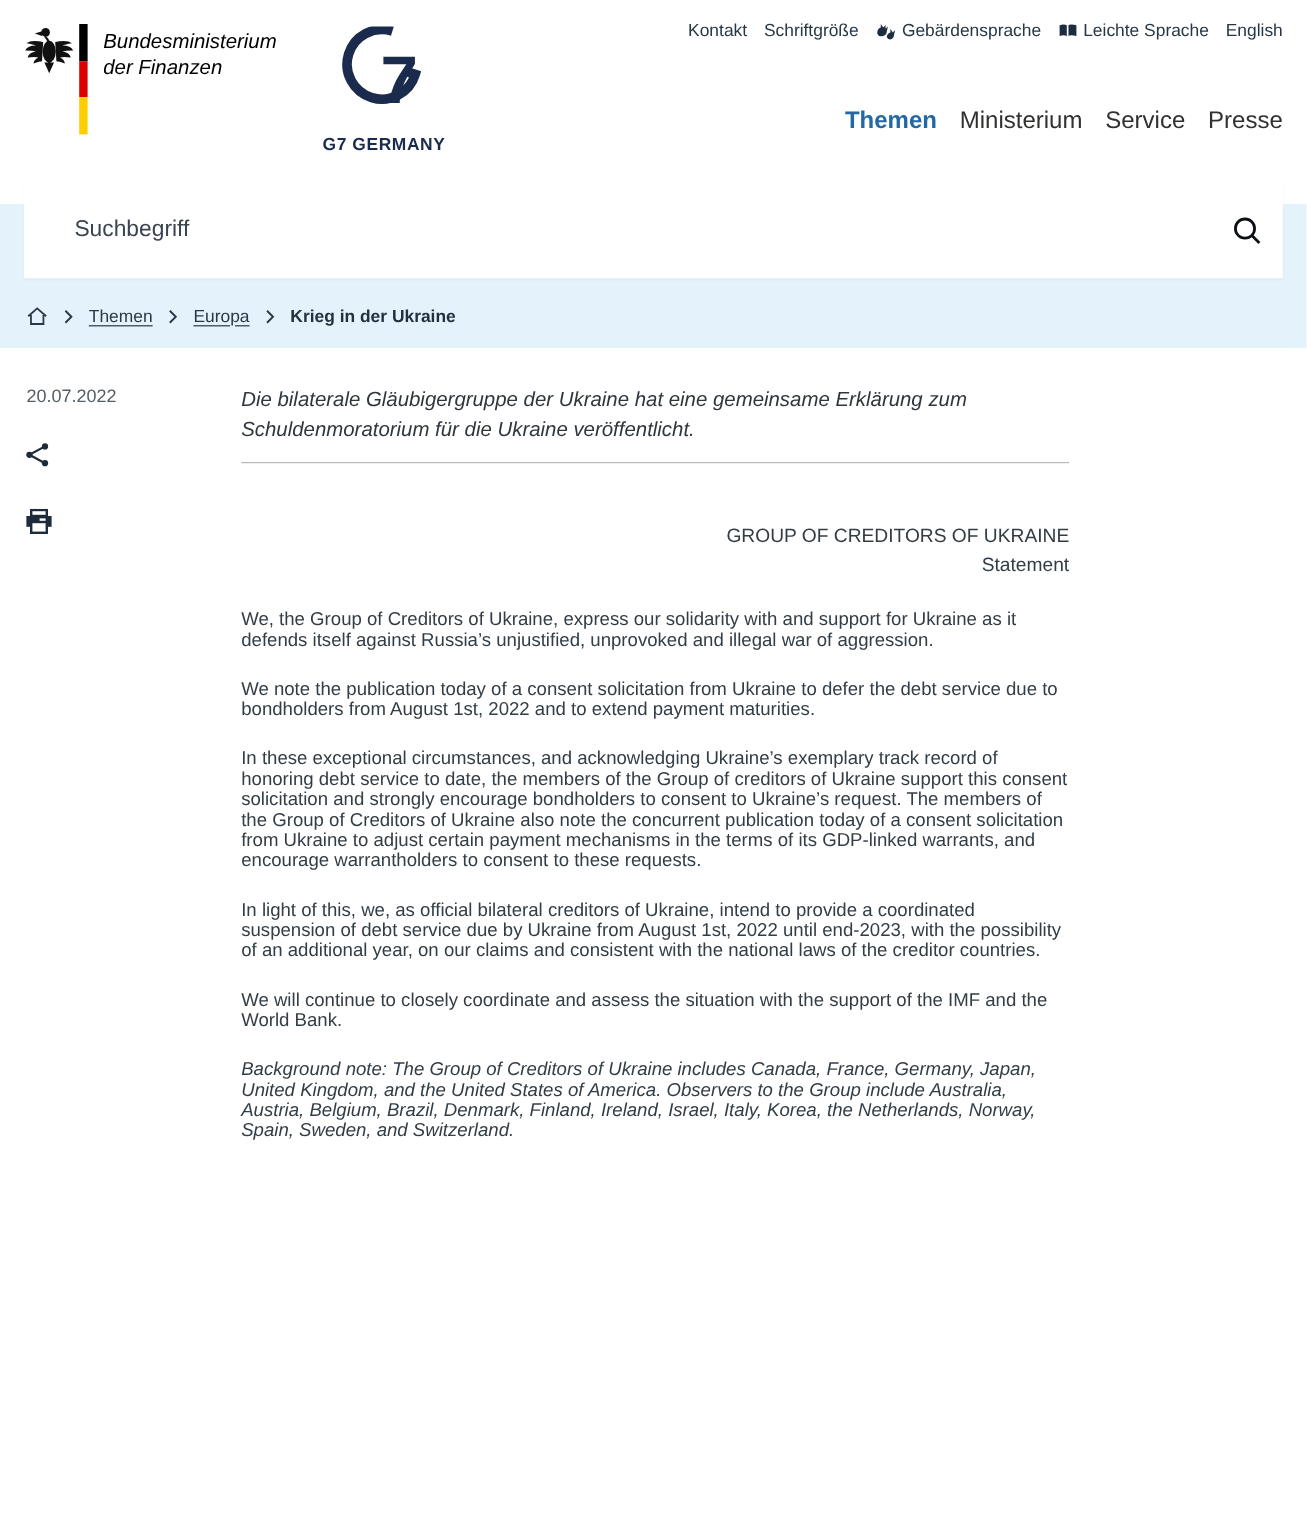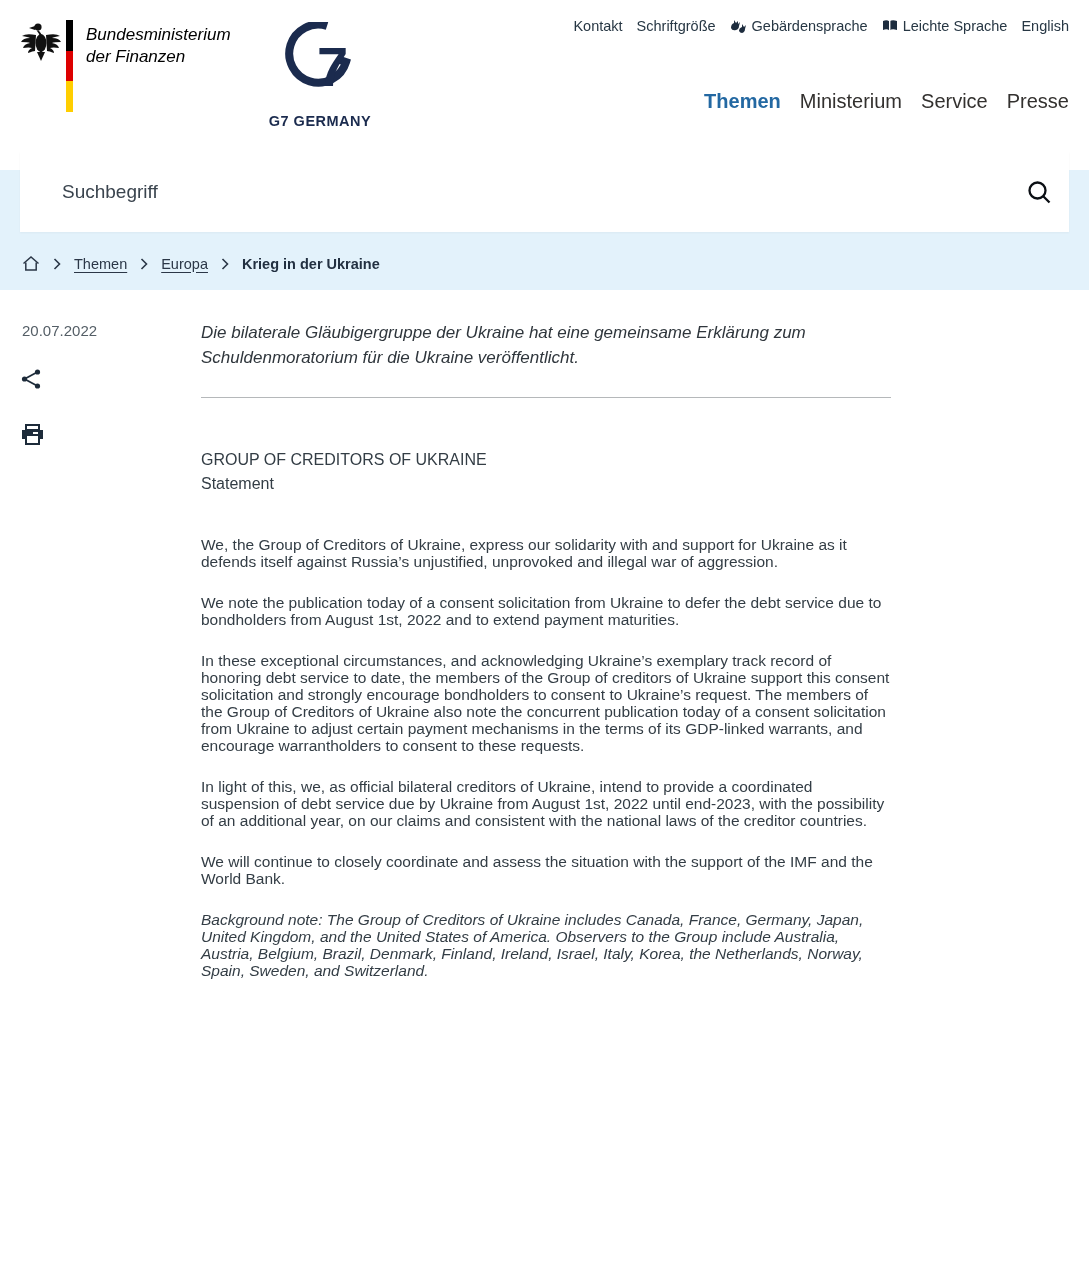--- a/index.html
+++ b/index.html
@@ -47,23 +47,23 @@
 
   
   .meta-date { position:absolute; top:322px; left:22px; font-size:15px; color:#545e66; }
   .icon-btn { position:absolute; left:20px; width:30px; height:30px; border:none; background:transparent;
               cursor:pointer; display:flex; align-items:center; justify-content:flex-start; padding:0; }
   .share-btn { top:364px; }
   .print-btn { top:420px; }
 
   .article { position:absolute; top:320px; left:201px; width:690px; }
   .article h1 { font-size:27px; font-weight:400; color:#33709f; letter-spacing:-0.2px; margin:0 0 25px; }
-  .article .subtitle { font-style:italic; font-size:17px; line-height:25px; color:#2f363c; max-width:625px; margin:0 0 27px; }
+  .article .subtitle { font-style:italic; font-size:17px; line-height:25px; color:#2f363c; max-width:625px; margin:0 0 15px; }
   .article hr { border:none; border-top:1px solid #b5b8ba; margin:0 0 50px; }
-  .stmt-head { text-align:left; font-size:16px; line-height:24px; color:#333d45; margin:0 0 40px; }
+  .stmt-head { text-align:right; font-size:16px; line-height:24px; color:#333d45; margin:0 0 24px; }
   .article p.body { font-size:15.5px; line-height:17px; color:#333d45; margin:0 0 24px; }
   .article p.note { font-style:italic; }
 </style>
 </head>
 <body>
 
 <div class="page">
 
   <div class="bmf-logo">
     <svg class="bmf-eagle" viewBox="0 0 42 42">

